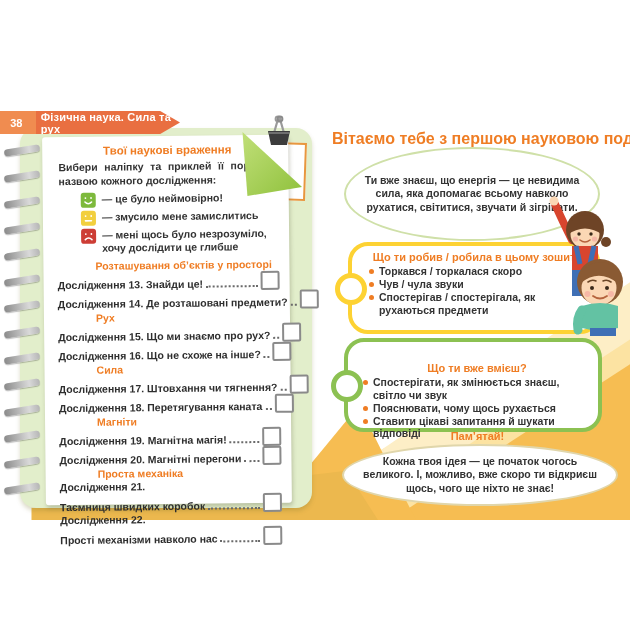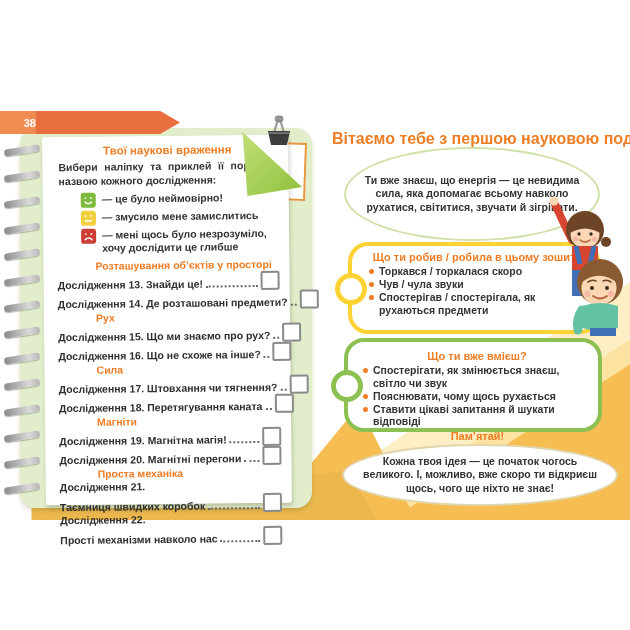--- a/index.html
+++ b/index.html
@@ -3,21 +3,21 @@
 <meta charset="utf-8">
 <style>
   html,body{margin:0;padding:0;background:#fff;}
   .stage{position:relative;width:630px;height:630px;background:#ffffff;overflow:hidden;
          font-family:"Liberation Sans",sans-serif;-webkit-font-smoothing:antialiased;}
   
   .banner{position:absolute;left:0;top:111px;width:180px;height:23px;z-index:5;
           background:linear-gradient(90deg,#f08c50 0 36px,#e96f41 36px);
           clip-path:polygon(0 0,89% 0,100% 50%,89% 100%,0 100%);
           display:flex;align-items:center;color:#fff;font-weight:bold;font-size:11px;}
-  .banner .num{width:36px;text-align:right;}
+  .banner .num{width:36px;text-align:center;}
   .banner .ttl{padding-left:8px;letter-spacing:.2px;}
   
   .content{position:absolute;left:0;top:110px;width:630px;height:410px;overflow:hidden;}
   .wedge{position:absolute;inset:0;}
   .w-pale {background:#fce3a2;clip-path:polygon(100% 50%,100% 100%,40% 100%);}
   .w-pale2{background:#fdeec6;clip-path:polygon(100% 42%,100% 56%,56% 100%,44% 100%);}
   .w-goldR{background:#f6bd52;clip-path:polygon(100% 62%,100% 100%,62% 100%);}
   .w-goldL{background:#f6bd52;clip-path:polygon(42% 100%,57% 72%,66% 100%);}
   .w-under{background:#ecb84e;clip-path:polygon(5% 97%,55% 88%,60% 100%,5% 100%);}
   
@@ -56,40 +56,41 @@
   .welcome{left:332px;top:130px;width:280px;text-align:center;color:#ef7d24;
            font-weight:bold;font-size:16px;white-space:nowrap;}
   .bubble{background:#fff;border-radius:50%;display:flex;align-items:center;justify-content:center;
           text-align:center;font-weight:bold;color:#333;}
   .bubble1{left:344px;top:147px;width:252px;height:90px;border:2px solid #cfe0a8;font-size:10.5px;line-height:1.28;}
   .bubble1 span{width:218px;display:block;}
   .bubble2{left:342px;top:444px;width:272px;height:58px;border:2px solid #e0d6ab;font-size:10.5px;line-height:1.3;}
   .bubble2 span{width:244px;display:block;}
   .obox{background:#fff;border-radius:20px;box-sizing:border-box;}
   .box1{left:348px;top:242px;width:252px;height:92px;border:4px solid #fdd233;padding:5px 6px 2px 16px;}
-  .box2{left:344px;top:338px;width:258px;height:94px;border:4px solid #8cc152;padding:8px 6px 2px 14px;}
+  .box2{left:344px;top:338px;width:258px;height:94px;border:4px solid #8cc152;padding:20px 6px 2px 14px;}
   .notch{position:absolute;left:-17px;top:50%;margin-top:-15px;width:22px;height:22px;
          border-radius:50%;background:#fff;}
   .notch.y{border:5px solid #fdd233;}
   .notch.g{border:5px solid #8cc152;}
   .obox h3{margin:0 0 1px 0;text-align:center;color:#ef7d24;font-size:11px;line-height:1.2;}
   .obox ul{margin:1px 0 0 0;padding:0;list-style:none;}
   .obox li{position:relative;padding-left:11px;font-size:10.5px;font-weight:bold;color:#333;line-height:1.22;}
   .obox li::before{content:"";position:absolute;left:1px;top:4px;width:5px;height:5px;border-radius:50%;background:#ef7d24;}
   .remember{left:340px;top:430px;width:275px;text-align:center;color:#ef7d24;font-weight:bold;font-size:11px;}
   .footerline{left:340px;top:493px;width:275px;text-align:center;color:#2e2e2e;font-weight:bold;font-size:11.5px;}
   .kids{position:absolute;left:538px;top:194px;z-index:3;}
 </style>
 </head>
 <body>
 
 <div class="stage">
 
   <div class="banner">
     <span class="num">38</span>
+    <span class="ttl">Фізична наука. Сила та рух</span>
   </div>
 
   <div class="content">
 
     <div class="wedge w-pale"></div>
     <div class="wedge w-pale2"></div>
     <div class="wedge w-goldR"></div>
     <div class="wedge w-goldL"></div>
     <div class="wedge w-under"></div>
   </div>

